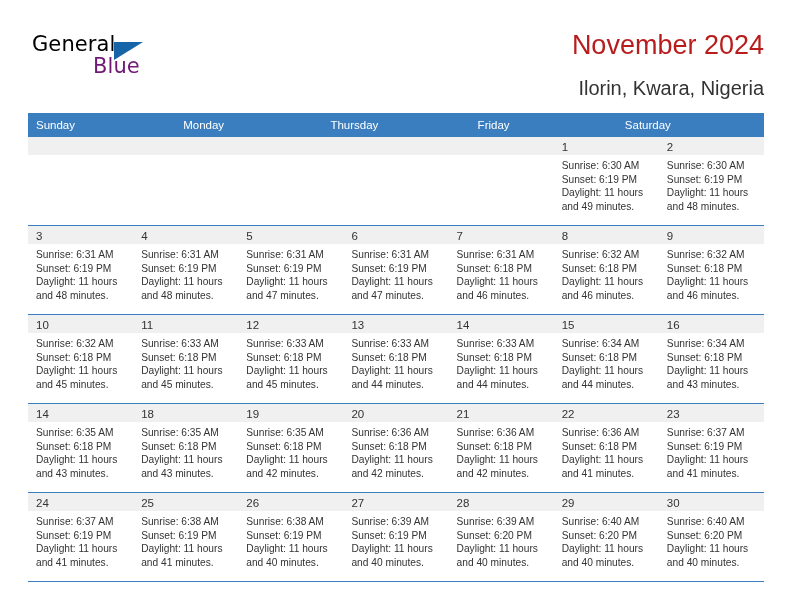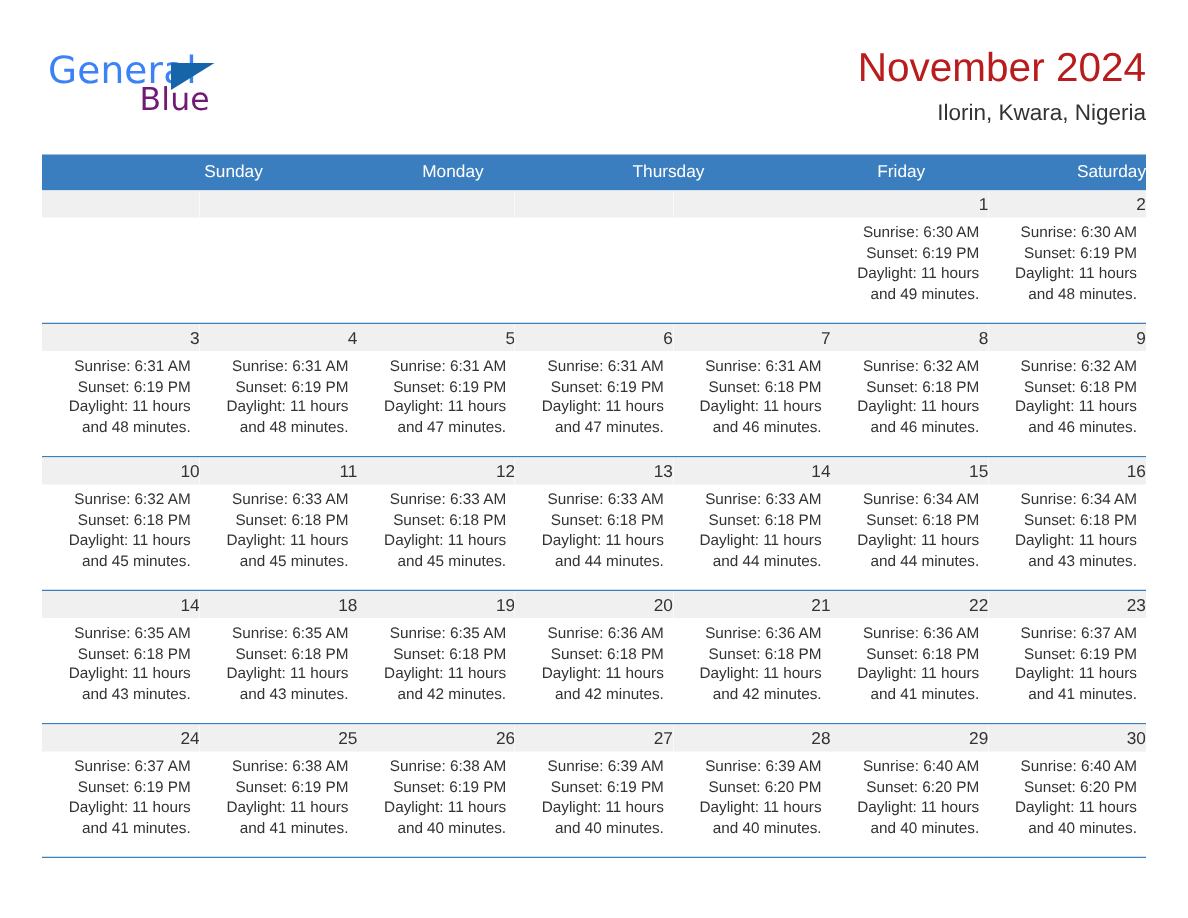--- a/index.html
+++ b/index.html
@@ -33,22 +33,22 @@
     position: absolute;
     left: 4px;
     top: 4px;
     width: 200px;
     height: 56px;
   }
   .brand-general {
     position: absolute;
     left: 0;
     top: 0;
-    font-size: 25px;
-    color: #3b82f6;
+    font-size: 21px;
+    color: #000000;
     letter-spacing: 0.1px;
     font-family: "DejaVu Sans", sans-serif;
   }
   .brand-blue {
     position: absolute;
     left: 61px;
     top: 22px;
     font-size: 21px;
     color: #701a75;
     letter-spacing: 0.1px;
@@ -71,35 +71,34 @@
     text-align: right;
   }
   .cal-title {
     font-size: 27px;
     color: #b91c1c;
     font-weight: normal;
     line-height: 34px;
     white-space: nowrap;
   }
   .cal-location {
-    font-size: 15px;
+    font-size: 20px;
     color: #333333;
     line-height: 22px;
-    margin-top: 3px;
+    margin-top: 15px;
     white-space: nowrap;
     text-align: right;
   }
 
   
   .calendar {
     position: absolute;
     left: 28px;
-    top: 103px;
+    top: 113px;
     width: 736px;
-    text-align: right;
   }
   .weekday-row {
     display: flex;
     background: #3a7ebf;
   }
   .weekday {
     flex: 1 1 0;
     color: #ffffff;
     font-size: 11.5px;
     padding: 5px 0 5px 8px;

